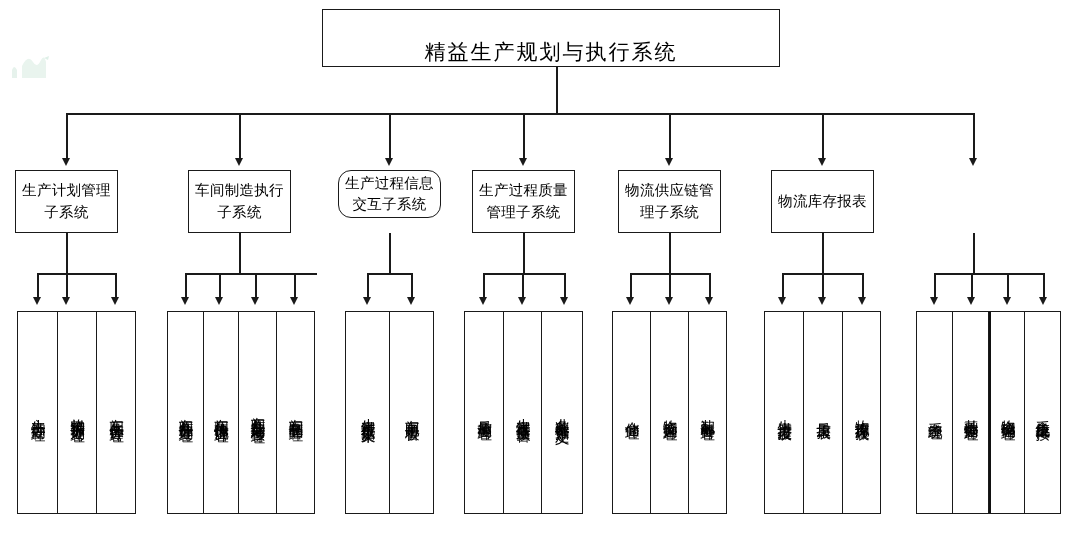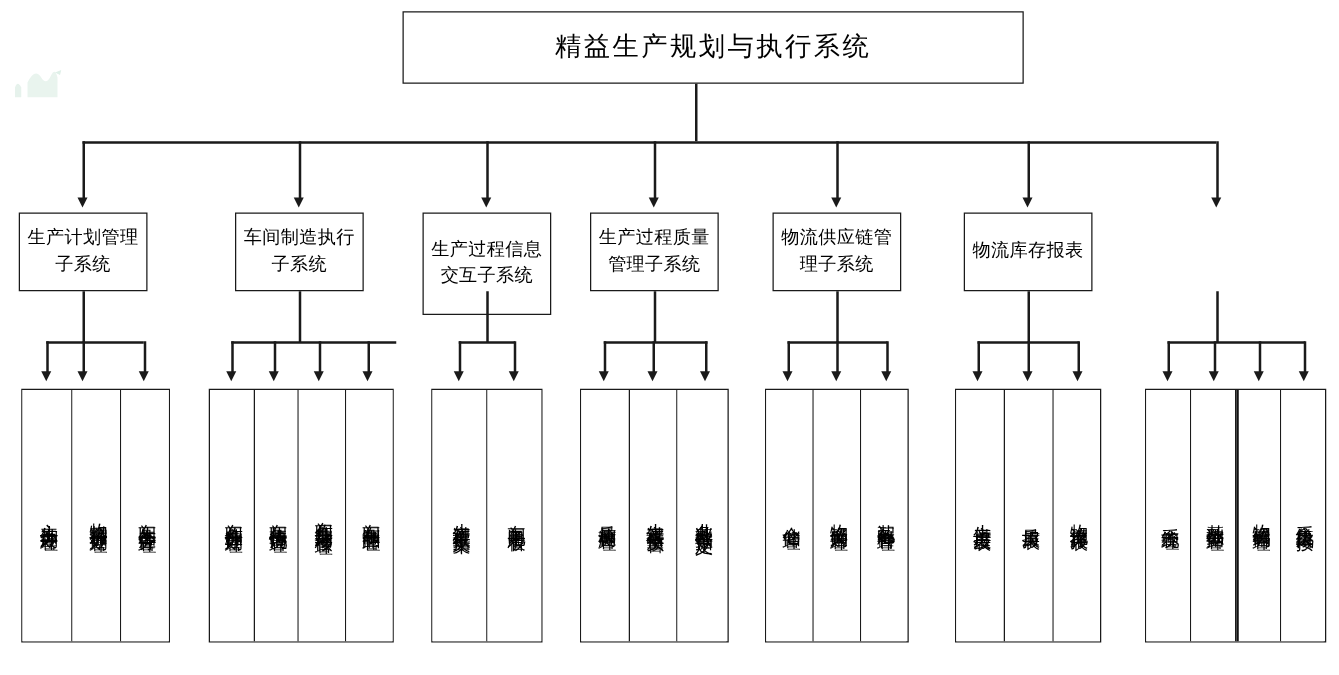--- a/index.html
+++ b/index.html
@@ -112,21 +112,21 @@
 <body>
 
 <div id="page">
 
   <svg class="watermark" viewBox="0 0 48 28">
     <path d="M4 20 q2 -6 5 0 v8 h-5 z" fill="#e6f2ec"></path>
     <path d="M14 28 v-12 q6 -12 11 -4 q4 7 8 -2 q3 -6 5 2 v16 z" fill="#e9f4ee"></path>
     <path d="M36 8 l5 -2 l-1 4 z" fill="#dff0e8"></path>
   </svg>
 
-  <div class="box root-box" style="left:322px; top:9px; width:497px; height:58px;">
+  <div class="box root-box" style="left:322px; top:9px; width:458px; height:58px;align-items:flex-end;">
     <span>精益生产规划与执行系统</span>
   </div>
 
   <div class="ln ln-v" style="left:556px; top:67px; height:46px;"></div>
 
   <div class="ln ln-h" style="left:66px; top:113px; width:907px;"></div>
 
   <div class="ln ln-v" style="left:66px;  top:113px; height:47px;"></div>
   <div class="arrow" style="left:61.5px; top:158px;"></div>
 
@@ -147,21 +147,21 @@
 
   <div class="ln ln-v" style="left:973px; top:113px; height:47px;"></div>
   <div class="arrow" style="left:968.5px; top:158px;"></div>
 
   <div class="box l2-box" style="left:188px; top:170px; width:103px; height:63px;">
     <span class="l2-label">车间制造执行子系统</span>
   </div>
   <div class="box l2-box" style="left:15px; top:170px; width:103px; height:63px;">
     <span class="l2-label">生产计划管理子系统</span>
   </div>
-  <div class="box l2-box" style="left:338px; top:170px; width:103px; height:82px;">
+  <div class="box l2-box" style="left:338px; top:170px; width:103px; height:48px;border-radius:13px;">
     <span class="l2-label">生产过程信息交互子系统</span>
   </div>
   <div class="box l2-box" style="left:472px; top:170px; width:103px; height:63px;">
     <span class="l2-label">生产过程质量管理子系统</span>
   </div>
   <div class="box l2-box" style="left:618px; top:170px; width:103px; height:63px;">
     <span class="l2-label">物流供应链管理子系统</span>
   </div>
   <div class="box l2-box" style="left:771px; top:170px; width:103px; height:63px;">
     <span class="l2-label">物流库存报表</span>

